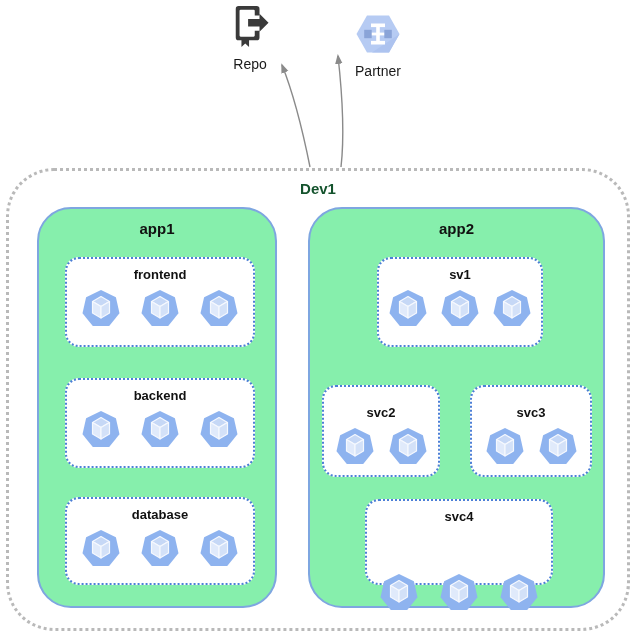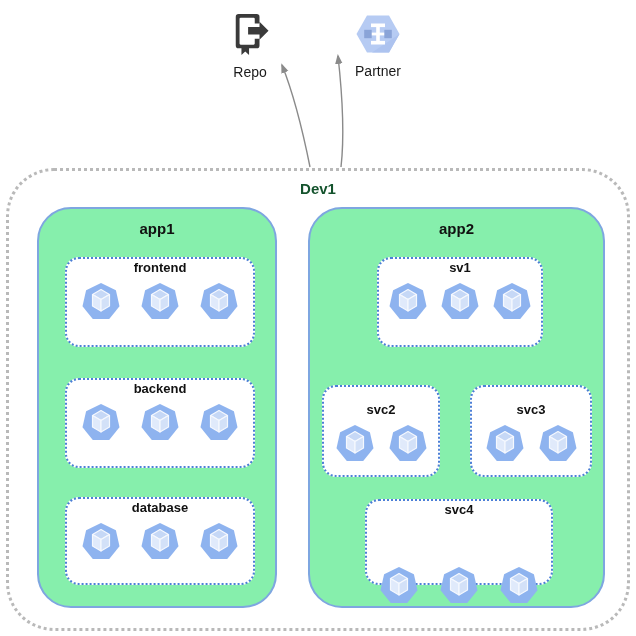--- a/index.html
+++ b/index.html
@@ -15,21 +15,21 @@
             border:3px dotted #b9b9b9;border-radius:48px;background:#ffffff;}
   .boundary-label{text-align:center;margin-top:9px;font-size:15px;font-weight:bold;color:#14532d;}
 
   .app{position:absolute;border:2px solid #7ea6e0;border-radius:34px;background:#86efac;}
   .app-title{text-align:center;margin-top:11px;font-size:15px;font-weight:bold;color:#111;}
   #app1{left:28px;top:36px;width:236px;height:397px;}
   #app2{left:299px;top:36px;width:293px;height:397px;}
 
   .service{position:absolute;border:2px dotted #4c7fd6;border-radius:14px;background:#ffffff;
            display:flex;flex-direction:column;align-items:center;}
-  .service-title{margin-top:1px;font-size:13px;font-weight:bold;color:#111;}
+  .service-title{margin-top:8px;font-size:13px;font-weight:bold;color:#111;}
   .pods{display:flex;align-items:center;justify-content:center;margin-top:7px;}
 
   #frontend{left:26px;top:48px;width:186px;height:86px;}
   #backend {left:26px;top:169px;width:186px;height:86px;}
   #database{left:26px;top:288px;width:186px;height:84px;}
   #frontend .pods,#backend .pods,#database .pods{gap:21px;}
 
   #sv1 {left:67px;top:48px;width:162px;height:86px;}
   #svc2{left:12px;top:176px;width:114px;height:88px;justify-content:center;}
   #svc3{left:160px;top:176px;width:118px;height:88px;justify-content:center;}
@@ -59,21 +59,21 @@
     <path d="M341,167 C345,132 342,92 338,56" fill="none" stroke="#8a8a8a" stroke-width="1.4" marker-end="url(#ah-gray)"></path>
 
     <path d="M157,349 L157,371" fill="none" stroke="#616161" stroke-width="2.2" marker-end="url(#ah-dark)"></path>
     <path d="M157,470 L157,490" fill="none" stroke="#616161" stroke-width="2.2" marker-end="url(#ah-dark)"></path>
 
     <path d="M445,348 v12 q0,8 -8,8 h-46 q-8,0 -8,7 v3" fill="none" stroke="#616161" stroke-width="2.4" stroke-linecap="round" marker-end="url(#ah-dark)"></path>
     <path d="M473,348 v12 q0,8 8,8 h43 q8,0 8,7 v3" fill="none" stroke="#616161" stroke-width="2.4" stroke-linecap="round" marker-end="url(#ah-dark)"></path>
     <path d="M377,478 v2 q0,9 9,9 h68 q9,0 9,5" fill="none" stroke="#616161" stroke-width="2.4" stroke-linecap="round" marker-end="url(#ah-dark)"></path>
   </svg>
 
-  <div class="ext-node" style="left:218px;top:13px;width:64px;">
+  <div class="ext-node" style="left:218px;top:5px;width:64px;">
     <svg width="38" height="43" viewBox="0 0 40 45">
       <path fill="#3a3a3a" d="M8,1 h19 a3,3 0 0 1 3,3 v7 h-5 v-5 a1.2,1.2 0 0 0 -1.2,-1.2 h-13.6 a1.2,1.2 0 0 0 -1.2,1.2 v26 a1.2,1.2 0 0 0 1.2,1.2 h13.6 a1.2,1.2 0 0 0 1.2,-1.2 v-5 h5 v7 a3,3 0 0 1 -3,3 h-19 a3,3 0 0 1 -3,-3 v-30 a3,3 0 0 1 3,-3 z"></path>
       <rect x="11" y="8" width="3.2" height="3.2" fill="#ffffff"></rect>
       <rect x="11" y="13" width="3.2" height="3.2" fill="#ffffff"></rect>
       <rect x="11" y="18" width="3.2" height="3.2" fill="#ffffff"></rect>
       <rect x="11" y="23" width="3.2" height="3.2" fill="#ffffff"></rect>
       <path fill="#3a3a3a" d="M18,14.5 h12 v-5.5 l9.5,9.5 -9.5,9.5 v-5.5 h-12 z"></path>
       <path fill="#3a3a3a" d="M11,35 v9 l4,-3.6 4,3.6 v-9 z"></path>
     </svg>
     <div class="ext-label">Repo</div>

